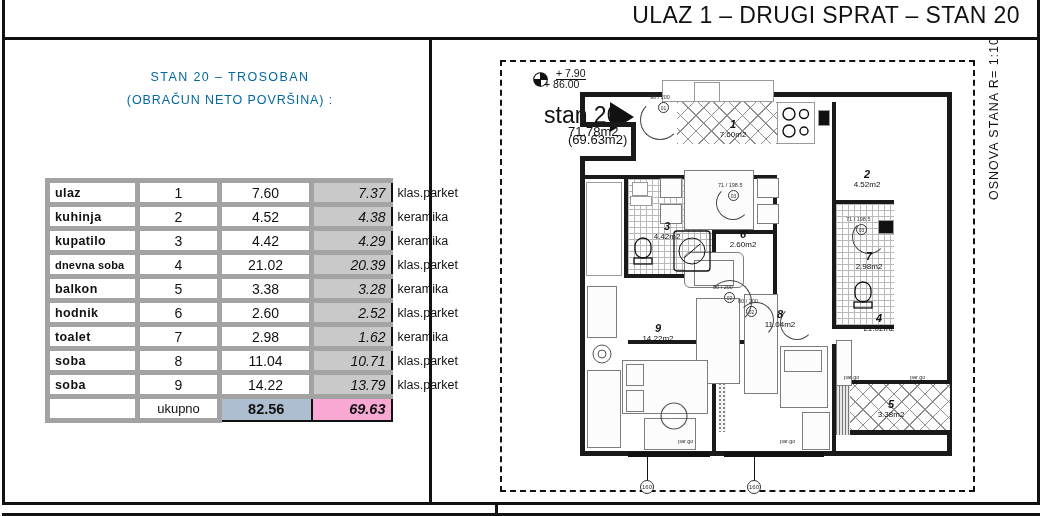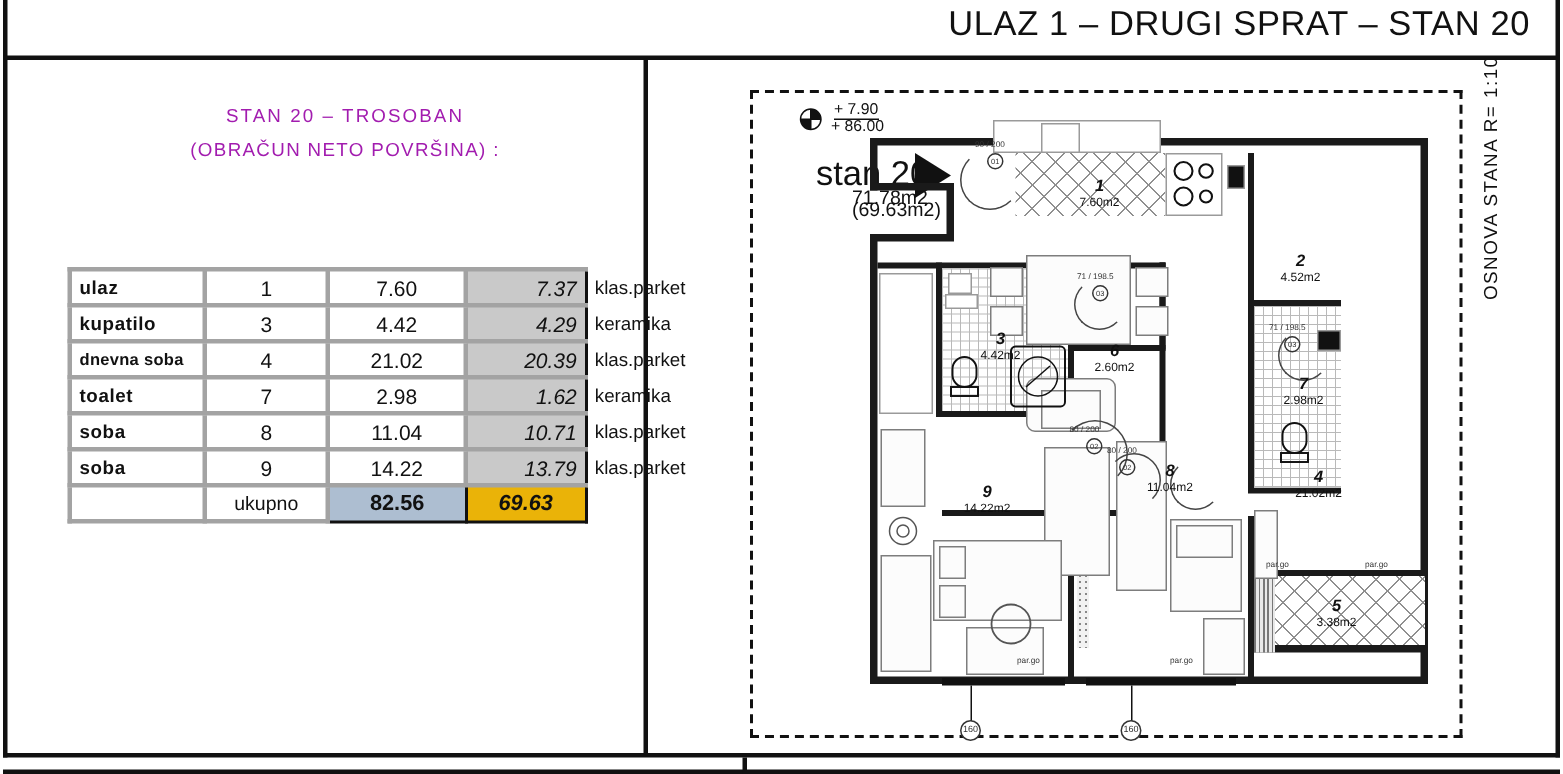--- a/index.html
+++ b/index.html
@@ -27,60 +27,60 @@
   
   .sheet-title {
     position:absolute; right:22px; top:2px;
     font-size:23px; letter-spacing:0.4px; color:#111;
     white-space:nowrap;
   }
 
   
   .tbl-heading {
     position:absolute; left:45px; top:70px; width:370px;
-    text-align:center; color:#a21caf;
+    text-align:center; color:#0369a1;
   }
   .tbl-heading .l1 { font-size:12.5px; letter-spacing:1.4px; margin-bottom:9px; }
   .tbl-heading .l2 { font-size:12.5px; letter-spacing:0.9px; }
 
   
   .surf-table {
     position:absolute; left:45px; top:178px;
     border-collapse: collapse;
     font-size:13px; color:#111;
   }
   .surf-table td {
-    border:3px solid #a3a3a3;
+    border:5px solid #a3a3a3;
     height:24px; padding:0 5px; vertical-align:middle;
   }
   .c-name  { width:90px;  font-weight:bold; font-size:12.5px; letter-spacing:0.4px; }
   .c-name.small { font-size:11px; letter-spacing:0.2px; }
   .c-num   { width:82px;  text-align:center; font-size:14px; }
   .c-gross { width:92px;  text-align:center; font-size:14px; }
   .c-net   { width:80px;  text-align:right; font-style:italic; font-size:14px;
              background:#c9c9c9; border-left:2px solid #111 !important; border-right:2px solid #111 !important; }
   .c-mat   { width:80px;  border:none !important; font-size:12.5px; padding-left:3px; }
   tr.r-total td { border-top:2px solid #111; }
   .t-label { text-align:center; font-size:13px; }
   .t-gross { text-align:center; font-weight:bold; font-size:14.5px; background:#adbed1;
              border:2px solid #111 !important; }
-  .t-net   { text-align:center; font-weight:bold; font-style:italic; font-size:14.5px; background:#eab308;
+  .t-net   { text-align:right; font-weight:bold; font-style:italic; font-size:14.5px; background:#f9a8d4;
              border:2px solid #111 !important;margin-top:24px; }
   .t-blank { border:none !important; }
 
   
   #plan { position:absolute; left:432px; top:40px; width:605px; height:462px; overflow:hidden; }
   .plan-dash {
     position:absolute; left:68px; top:20px; width:475px; height:432px;
     border:2px dashed #111;
   }
   .elev-txt  { position:absolute; left:124px; top:28px; font-size:10.5px;
                font-family:"Liberation Sans", sans-serif; color:#111; line-height:11px;
                border-bottom:1px solid #111; padding-bottom:0px; }
-  .elev-txt2 { position:absolute; left:122px; top:39px; font-size:10.5px; color:#111; line-height:11px;}
+  .elev-txt2 { position:absolute; left:112px; top:39px; font-size:10.5px; color:#111; line-height:11px;}
   .elev-circ { position:absolute; left:100px; top:31px; width:17px; height:17px; }
 
   .stan-label { position:absolute; left:112px; top:62px; font-size:23px; color:#111;
                 font-family:"Liberation Sans", sans-serif; }
   .stan-area  { position:absolute; left:136px; top:88px; font-size:13px; color:#111; line-height:8.5px; }
   .stan-arrow { position:absolute; left:178px; top:62px; width:0; height:0;
                 border-top:15px solid transparent; border-bottom:15px solid transparent;
                 border-left:24px solid #111; }
 
   .scale-text {
@@ -171,31 +171,52 @@
   <table class="surf-table">
     <tbody>
       <tr>
         <td class="c-name">ulaz</td>
         <td class="c-num">1</td>
         <td class="c-gross">7.60</td>
         <td class="c-net">7.37</td>
         <td class="c-mat">klas.parket</td>
       </tr>
       <tr>
+        <td class="c-name">kuhinja</td>
+        <td class="c-num">2</td>
+        <td class="c-gross">4.52</td>
+        <td class="c-net">4.38</td>
+        <td class="c-mat">keramika</td>
+      </tr>
+      <tr>
         <td class="c-name">kupatilo</td>
         <td class="c-num">3</td>
         <td class="c-gross">4.42</td>
         <td class="c-net">4.29</td>
         <td class="c-mat">keramika</td>
       </tr>
       <tr>
         <td class="c-name small">dnevna soba</td>
         <td class="c-num">4</td>
         <td class="c-gross">21.02</td>
         <td class="c-net">20.39</td>
+        <td class="c-mat">klas.parket</td>
+      </tr>
+      <tr>
+        <td class="c-name">balkon</td>
+        <td class="c-num">5</td>
+        <td class="c-gross">3.38</td>
+        <td class="c-net">3.28</td>
+        <td class="c-mat">keramika</td>
+      </tr>
+      <tr>
+        <td class="c-name">hodnik</td>
+        <td class="c-num">6</td>
+        <td class="c-gross">2.60</td>
+        <td class="c-net">2.52</td>
         <td class="c-mat">klas.parket</td>
       </tr>
       <tr>
         <td class="c-name">toalet</td>
         <td class="c-num">7</td>
         <td class="c-gross">2.98</td>
         <td class="c-net">1.62</td>
         <td class="c-mat">keramika</td>
       </tr>
       <tr>

